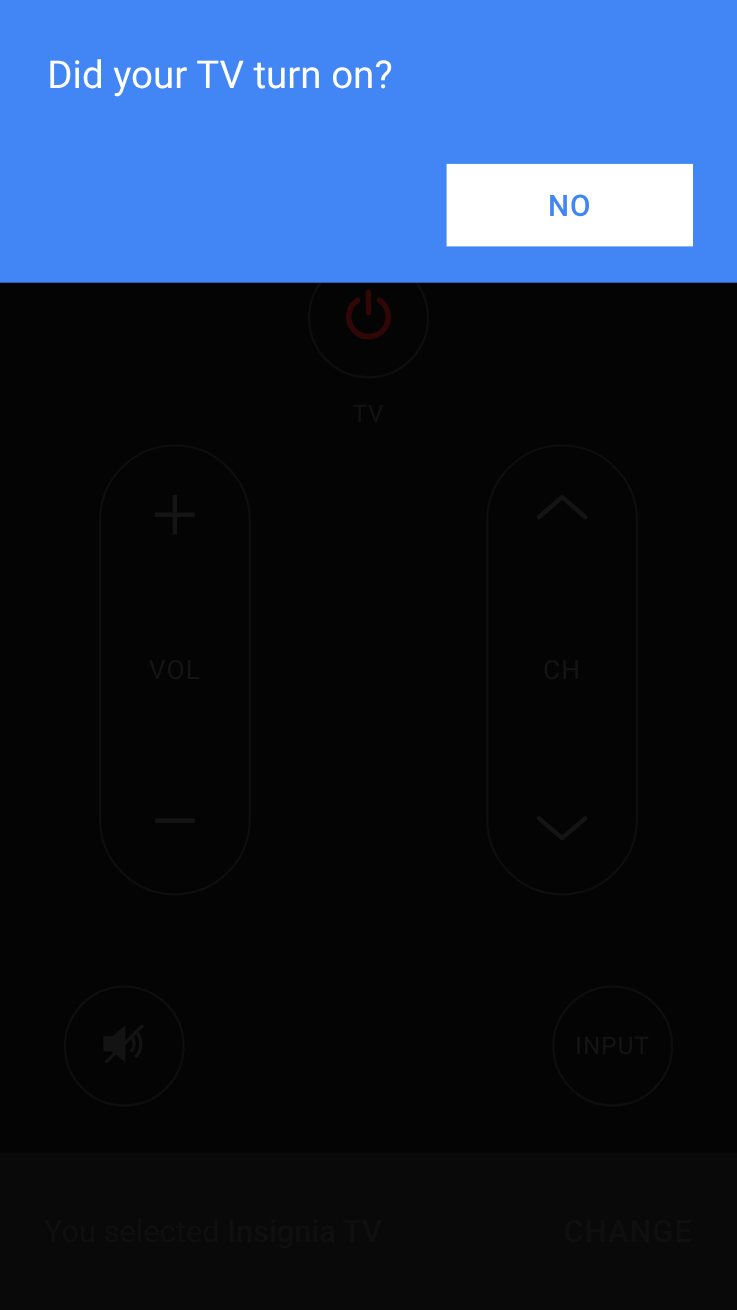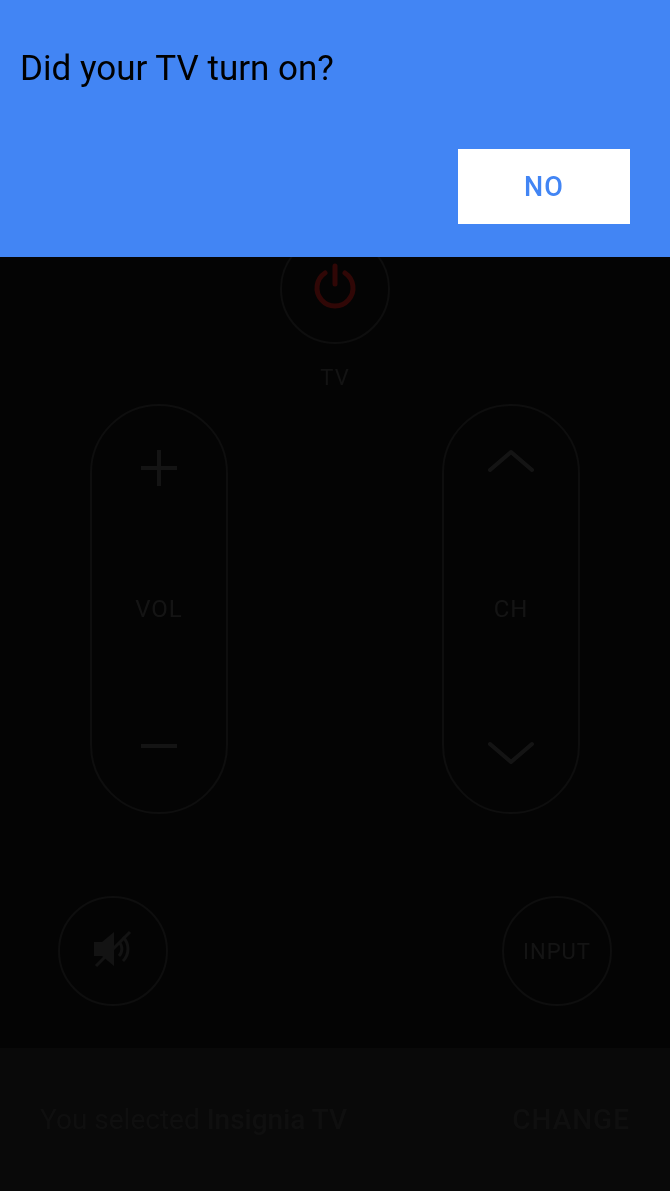--- a/index.html
+++ b/index.html
@@ -161,34 +161,34 @@
     
     .dialog {
       position: absolute;
       top: 0;
       left: 0;
       right: 0;
       height: 257px;
       background: #4285f4;
     }
     .dialog-title {
-      color: #000000;
+      color: #ffffff;
       font-size: 35px;
       font-weight: 400;
-      padding: 48px 20px 0;
+      padding: 48px 43px 0;
     }
     .dialog-buttons {
       position: absolute;
       bottom: 33px;
       right: 40px;
       display: flex;
       gap: 17px;
     }
     .dialog-btn {
-      width: 172px;
+      width: 224px;
       height: 75px;
       background: #fff;
       display: flex;
       align-items: center;
       justify-content: center;
       color: #4285f4;
       font-size: 27px;
       font-weight: 500;
       letter-spacing: 1px;
       cursor: pointer;

